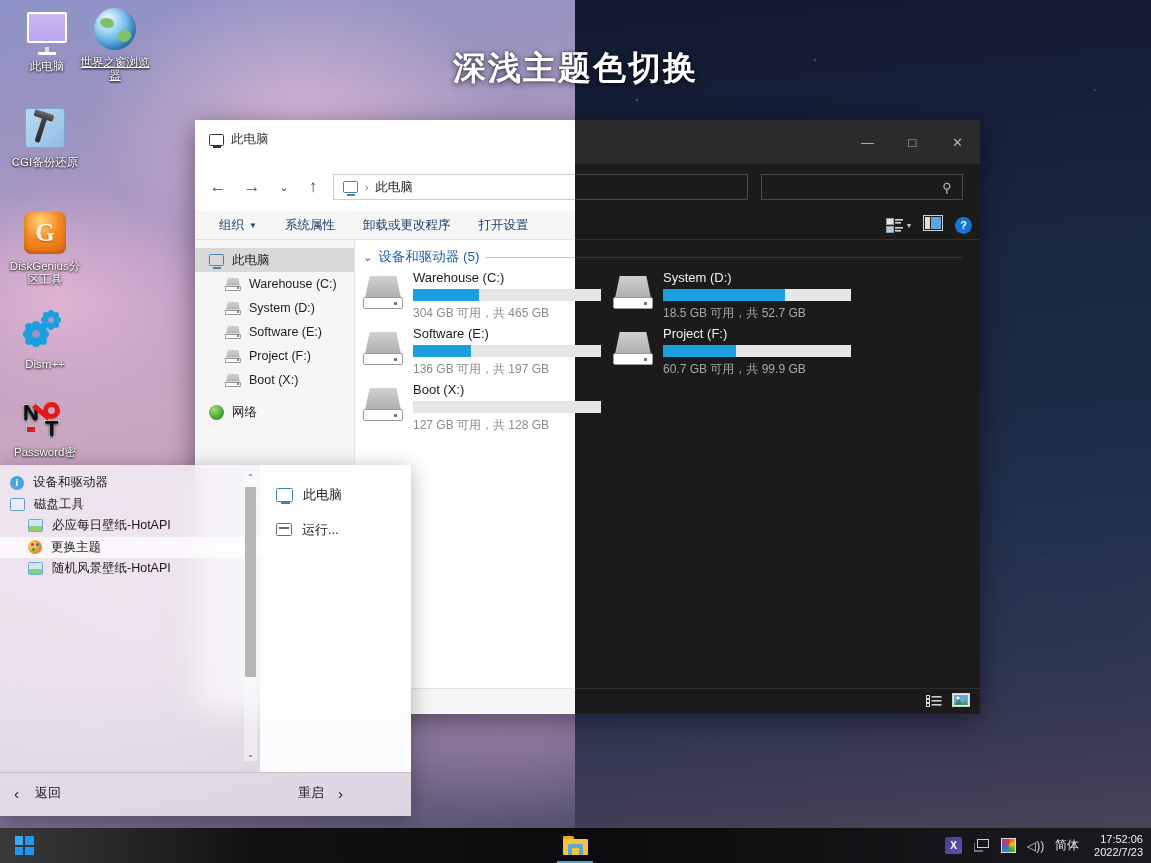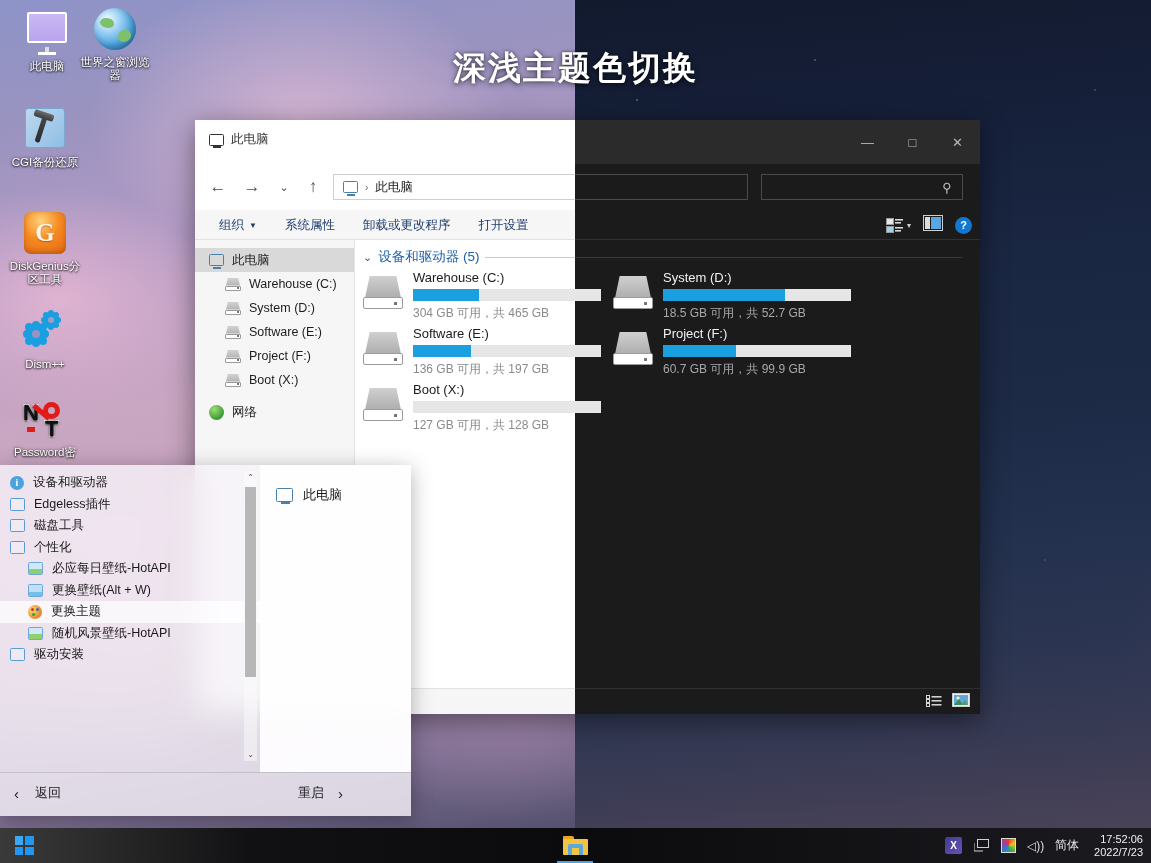--- a/index.html
+++ b/index.html
@@ -296,21 +296,21 @@
 
 <div id="desktop-icons">
 
   <div class="dicon" style="left:8px;top:10px;">
     <div class="glyph">
         <div class="ico-pc"></div>
       </div>
     <span class="cap">此电脑</span>
   </div>
 
-  <div class="dicon" style="left:76px;top:8px;">
+  <div class="dicon" style="left:76px;top:8px;text-decoration:underline;">
     <div class="glyph">
         <div class="ico-globe"></div>
       </div>
     <span class="cap">世界之窗浏览器</span>
   </div>
 
   <div class="dicon" style="left:6px;top:108px;">
     <div class="glyph">
         <div class="ico-cgi"></div>
       </div>
@@ -720,62 +720,50 @@
 <div id="startmenu">
   <div class="sm-body">
 
     <div class="sm-left">
       <div class="sm-item">
         <span class="sm-ico info">i</span>
         <span>设备和驱动器</span>
       </div>
       <div class="sm-item">
         <span class="sm-ico folder"></span>
-        <span>Edgeless插件</span>
-      </div>
-      <div class="sm-item">
-        <span class="sm-ico folder"></span>
         <span>磁盘工具</span>
-      </div>
-      <div class="sm-item">
-        <span class="sm-ico folder"></span>
-        <span>个性化</span>
       </div>
       <div class="sm-item indent">
         <span class="sm-ico pic"></span>
         <span>必应每日壁纸-HotAPI</span>
       </div>
-      <div class="sm-item indent">
-        <span class="sm-ico pic2"></span>
-        <span>更换壁纸(Alt + W)</span>
-      </div>
       <div class="sm-item indent hl">
         <span class="sm-ico pal"></span>
         <span>更换主题</span>
       </div>
       <div class="sm-item indent">
         <span class="sm-ico pic"></span>
         <span>随机风景壁纸-HotAPI</span>
-      </div>
-      <div class="sm-item">
-        <span class="sm-ico folder"></span>
-        <span>驱动安装</span>
       </div>
 
       <div class="sm-scroll">
         <span class="arrow up">⌃</span>
         <span class="thumb"></span>
         <span class="arrow down">⌄</span>
       </div>
     </div>
 
     <div class="sm-right">
       <div class="sm-ritem">
         <span class="sm-pc"></span>
         <span>此电脑</span>
+      </div>
+      <div class="sm-ritem">
+        <span class="sm-run"></span>
+        <span>运行...</span>
       </div>
     </div>
   </div>
 
   <div class="sm-foot">
     <div class="sm-back">
       <span class="chev">‹</span>
       <span>返回</span>
     </div>
     <div class="sm-restart">

